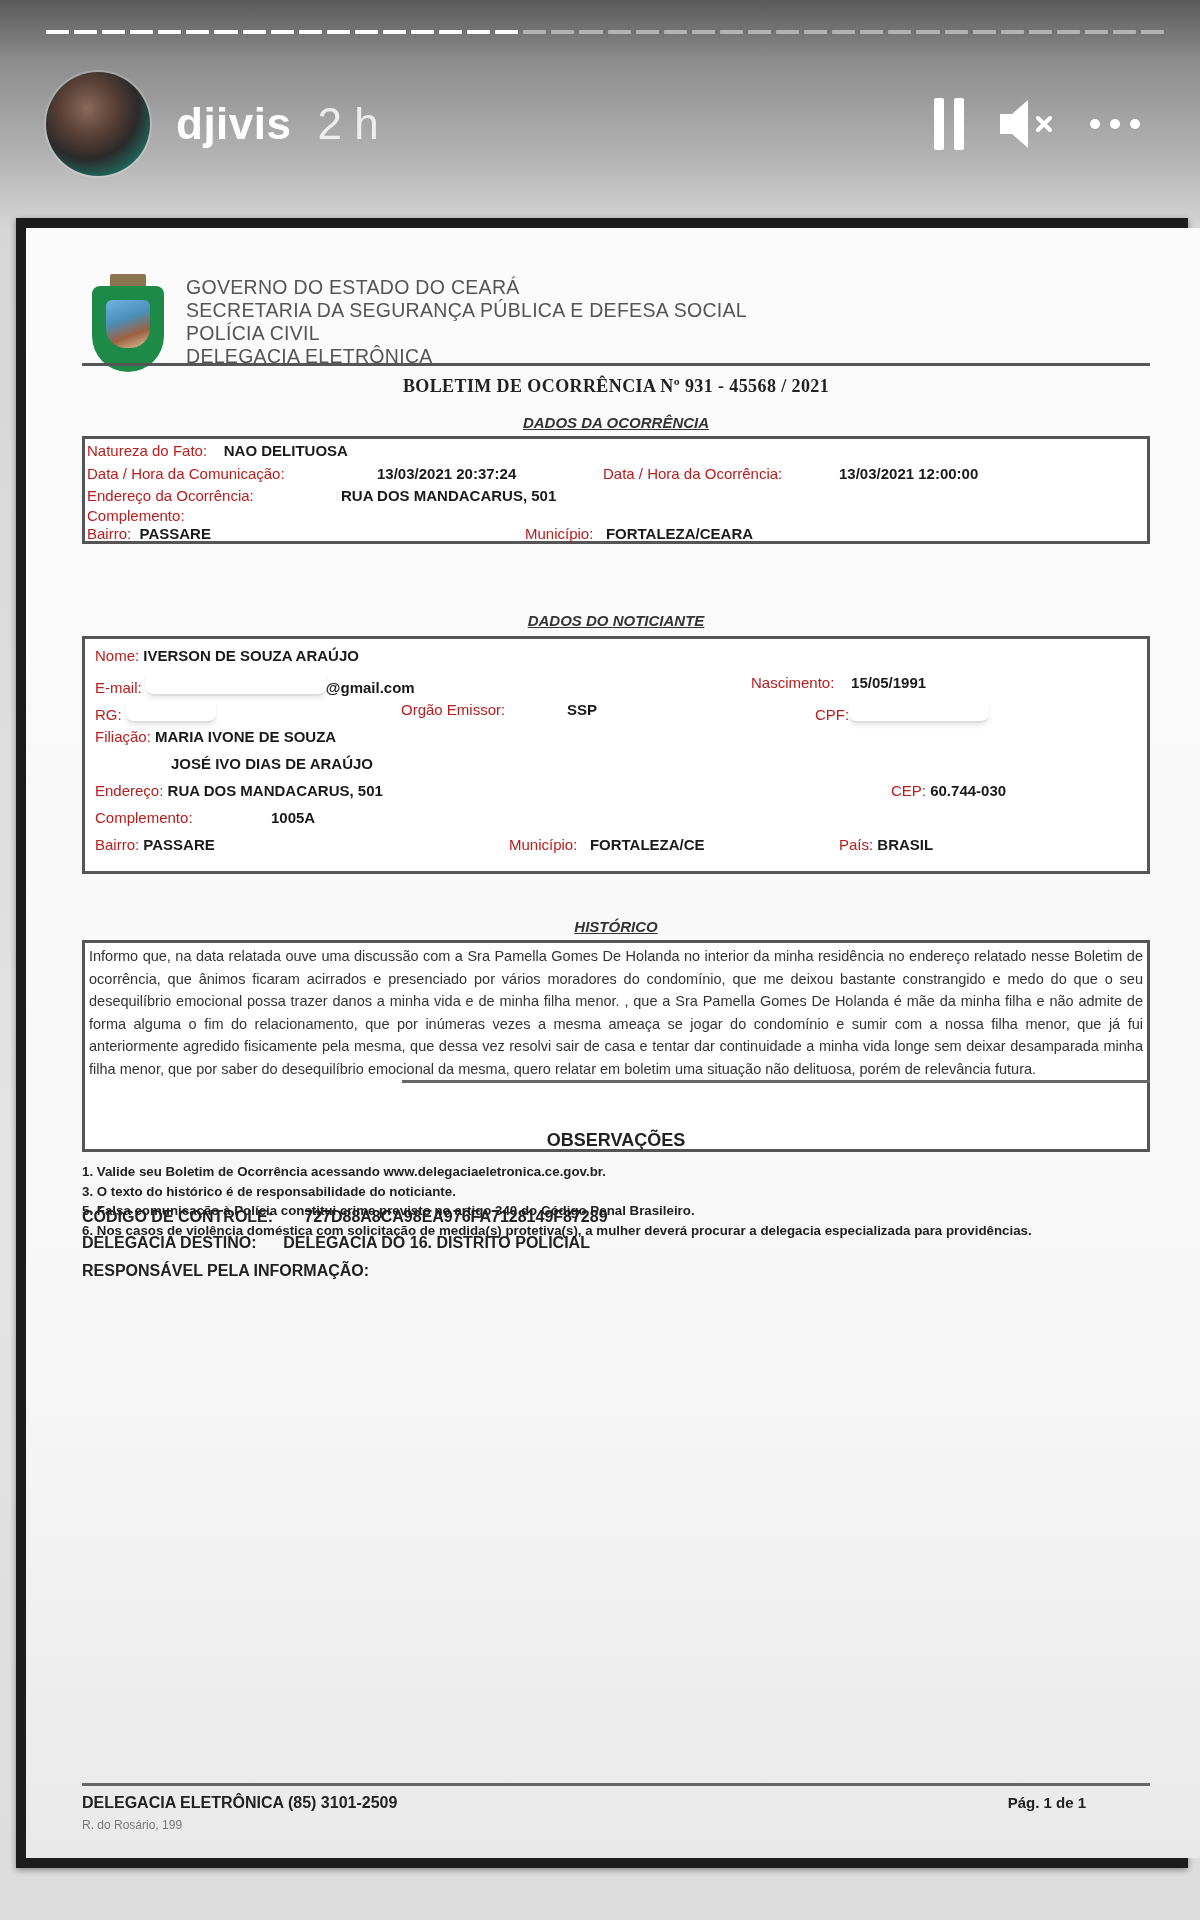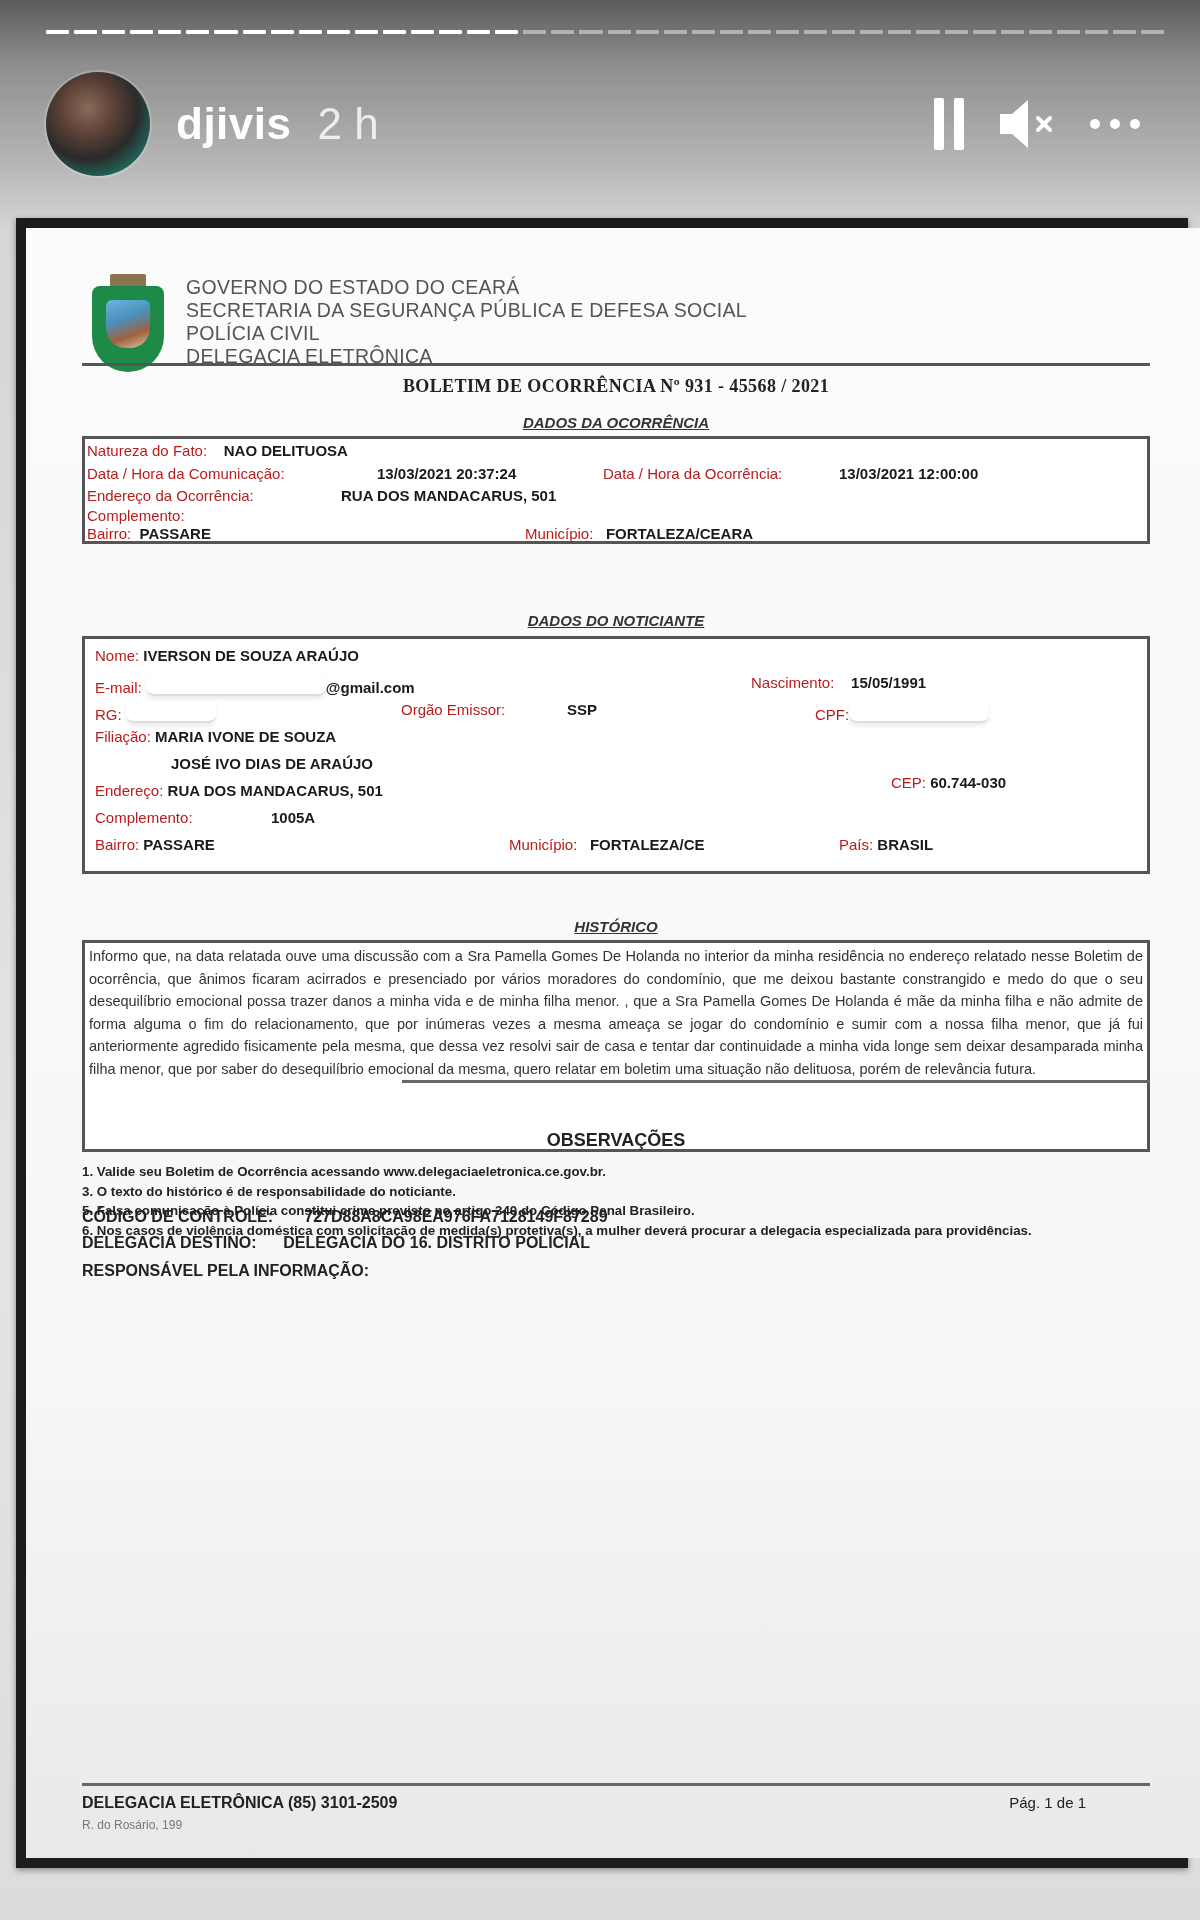--- a/index.html
+++ b/index.html
@@ -56,21 +56,21 @@
   .meta { position:absolute; left:56px; font-weight:bold; font-size:16px; color:#222; white-space:nowrap; }
   .sign-line { position:absolute; left:376px; right:56px; top:852px; height:3px; background:#666; }
 
   .obs-title { position:absolute; top:902px; left:0; right:0; text-align:center; font-weight:bold; font-size:18px; color:#222; }
   .obs-list { position:absolute; top:934px; left:56px; right:56px; font-weight:bold; font-size:13.3px; line-height:19.6px; color:#222; }
   .obs-list div { margin:0; }
 
   .rule-bottom { position:absolute; top:1555px; left:56px; right:56px; height:3px; background:#666; }
   .foot-left { position:absolute; top:1566px; left:56px; font-weight:bold; font-size:16px; color:#222; }
   .foot-addr { position:absolute; top:1590px; left:56px; font-size:12px; color:#777; }
-  .foot-page { position:absolute; top:1566px; right:120px; font-weight:normal; font-size:15px; color:#222; }
+  .foot-page { position:absolute; top:1566px; right:120px; font-weight:bold; font-size:15px; color:#222; }
 </style>
 </head>
 <body>
 
 <div class="progress" id="progress">
     <div class="seg done"></div>
     <div class="seg done"></div>
     <div class="seg done"></div>
     <div class="seg done"></div>
     <div class="seg done"></div>
@@ -168,21 +168,21 @@
       <div class="row" style="top:8px;left:10px"><span class="lbl">Nome:</span> <span class="val">IVERSON DE SOUZA ARAÚJO</span></div>
       <div class="row" style="top:35px;left:10px"><span class="lbl">E-mail:</span> <span class="redact" style="width:180px"></span><span class="val">@gmail.com</span></div>
       <div class="row" style="top:35px;left:666px"><span class="lbl">Nascimento:</span>&nbsp;&nbsp;&nbsp;&nbsp;<span class="val">15/05/1991</span></div>
       <div class="row" style="top:62px;left:10px"><span class="lbl">RG:</span> <span class="redact" style="width:90px"></span></div>
       <div class="row" style="top:62px;left:316px"><span class="lbl">Orgão Emissor:</span></div>
       <div class="row" style="top:62px;left:482px"><span class="val">SSP</span></div>
       <div class="row" style="top:62px;left:730px"><span class="lbl">CPF:</span><span class="redact" style="width:140px"></span></div>
       <div class="row" style="top:89px;left:10px"><span class="lbl">Filiação:</span> <span class="val">MARIA IVONE DE SOUZA</span></div>
       <div class="row" style="top:116px;left:86px"><span class="val">JOSÉ IVO DIAS DE ARAÚJO</span></div>
       <div class="row" style="top:143px;left:10px"><span class="lbl">Endereço:</span> <span class="val">RUA DOS MANDACARUS, 501</span></div>
-      <div class="row" style="top:135px;left:806px"><span class="lbl">CEP:</span> <span class="val">60.744-030</span></div>
+      <div class="row" style="top:143px;left:806px"><span class="lbl">CEP:</span> <span class="val">60.744-030</span></div>
       <div class="row" style="top:170px;left:10px"><span class="lbl">Complemento:</span></div>
       <div class="row" style="top:170px;left:186px"><span class="val">1005A</span></div>
       <div class="row" style="top:197px;left:10px"><span class="lbl">Bairro:</span> <span class="val">PASSARE</span></div>
       <div class="row" style="top:197px;left:424px"><span class="lbl">Município:</span>&nbsp;&nbsp;&nbsp;<span class="val">FORTALEZA/CE</span></div>
       <div class="row" style="top:197px;left:754px"><span class="lbl">País:</span> <span class="val">BRASIL</span></div>
     </div>
 
     <div class="section-title" style="top:690px">HISTÓRICO</div>
     <div class="box" style="top:712px;height:212px">
       <div class="historico">Informo que, na data relatada ouve uma discussão com a Sra Pamella Gomes De Holanda no interior da minha residência no endereço relatado nesse Boletim de ocorrência, que ânimos ficaram acirrados e presenciado por vários moradores do condomínio, que me deixou bastante constrangido e medo do que o seu desequilíbrio emocional possa trazer danos a minha vida e de minha filha menor. , que a Sra Pamella Gomes De Holanda é mãe da minha filha e não admite de forma alguma o fim do relacionamento, que por inúmeras vezes a mesma ameaça se jogar do condomínio e sumir com a nossa filha menor, que já fui anteriormente agredido fisicamente pela mesma, que dessa vez resolvi sair de casa e tentar dar continuidade a minha vida longe sem deixar desamparada minha filha menor, que por saber do desequilíbrio emocional da mesma, quero relatar em boletim uma situação não delituosa, porém de relevância futura.</div>

